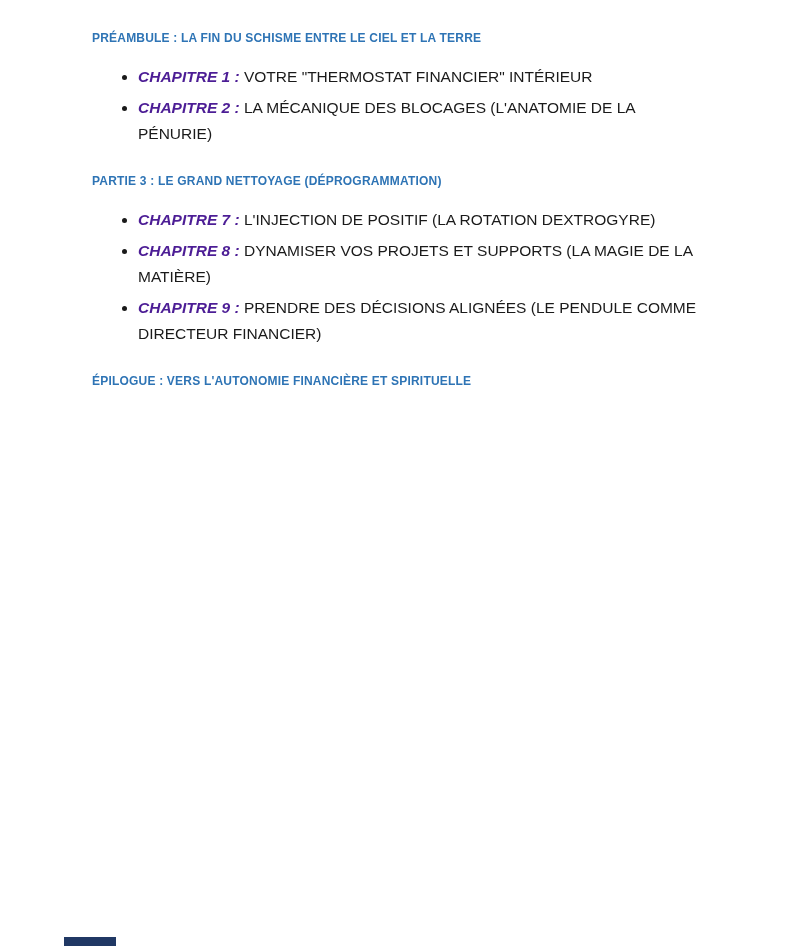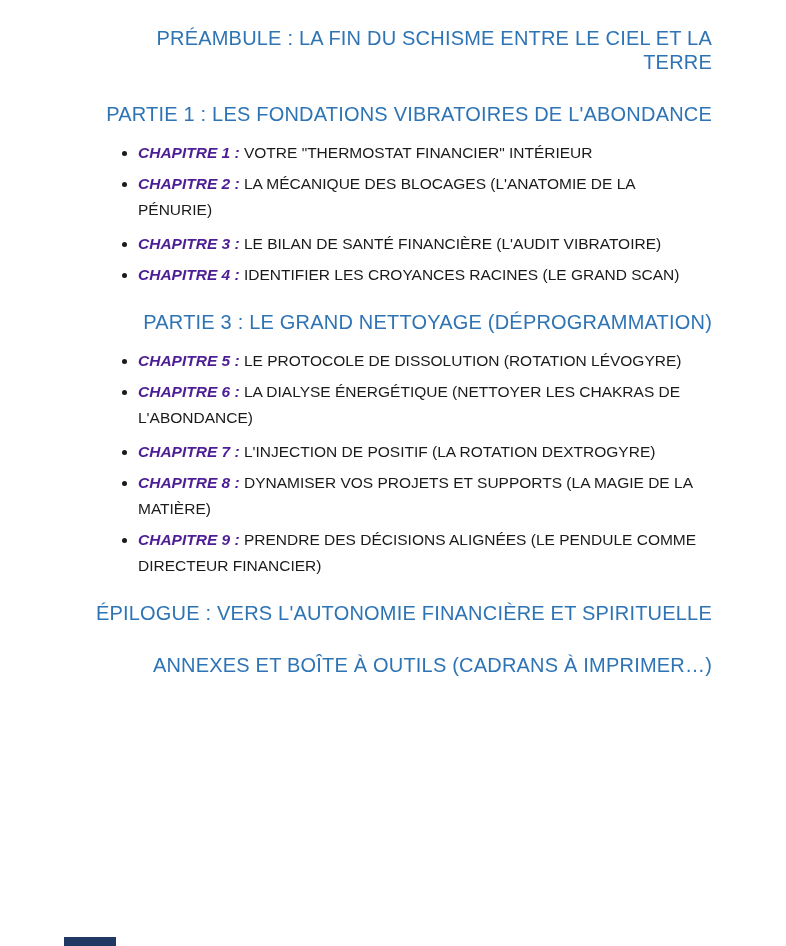--- a/index.html
+++ b/index.html
@@ -19,27 +19,26 @@
     position: absolute;
     top: 12px;
     left: 92px;
     width: 620px;
   }
   .toc-section {
     margin: 0 0 8px 0;
   }
   .toc-heading {
     color: #2e74b5;
-    font-weight: normal;
-    font-size: 20px;
+    font-weight: bold;
+    font-size: 12px;
     line-height: 24px;
     margin: 0 0 14px 0;
     padding-top: 14px;
     letter-spacing: 0.2px;
-    text-align: right;
   }
   .toc-list {
     list-style: disc;
     margin: 0 0 6px 0;
     padding-left: 46px;
   }
   .toc-list li {
     font-size: 15.5px;
     line-height: 26px;
     margin: 0 0 5px 0;
@@ -67,52 +66,35 @@
 <body>
 
 <div class="page">
 
   <div class="toc-section">
     <div class="toc-heading">PRÉAMBULE : LA FIN DU SCHISME ENTRE LE CIEL ET LA TERRE</div>
   </div>
 
 
   <div class="toc-section">
-    <div class="toc-heading">PARTIE 1 : LES FONDATIONS VIBRATOIRES DE L'ABONDANCE</div>
     <ul class="toc-list">
       <li>
         <span class="chapter-label">CHAPITRE 1 :</span><span class="chapter-text"> VOTRE "THERMOSTAT FINANCIER" INTÉRIEUR</span>
       </li>
       <li>
         <span class="chapter-label">CHAPITRE 2 :</span><span class="chapter-text"> LA MÉCANIQUE DES BLOCAGES (L'ANATOMIE DE LA PÉNURIE)</span>
       </li>
     </ul>
   </div>
 
   <div class="toc-section">
-    <ul class="toc-list">
-      <li>
-        <span class="chapter-label">CHAPITRE 3 :</span><span class="chapter-text"> LE BILAN DE SANTÉ FINANCIÈRE (L'AUDIT VIBRATOIRE)</span>
-      </li>
-      <li>
-        <span class="chapter-label">CHAPITRE 4 :</span><span class="chapter-text"> IDENTIFIER LES CROYANCES RACINES (LE GRAND SCAN)</span>
-      </li>
-    </ul>
   </div>
 
   <div class="toc-section">
     <div class="toc-heading">PARTIE 3 : LE GRAND NETTOYAGE (DÉPROGRAMMATION)</div>
-    <ul class="toc-list">
-      <li>
-        <span class="chapter-label">CHAPITRE 5 :</span><span class="chapter-text"> LE PROTOCOLE DE DISSOLUTION (ROTATION LÉVOGYRE)</span>
-      </li>
-      <li>
-        <span class="chapter-label">CHAPITRE 6 :</span><span class="chapter-text"> LA DIALYSE ÉNERGÉTIQUE (NETTOYER LES CHAKRAS DE L'ABONDANCE)</span>
-      </li>
-    </ul>
   </div>
 
   <div class="toc-section">
     <ul class="toc-list">
       <li>
         <span class="chapter-label">CHAPITRE 7 :</span><span class="chapter-text"> L'INJECTION DE POSITIF (LA ROTATION DEXTROGYRE)</span>
       </li>
       <li>
         <span class="chapter-label">CHAPITRE 8 :</span><span class="chapter-text"> DYNAMISER VOS PROJETS ET SUPPORTS (LA MAGIE DE LA MATIÈRE)</span>
       </li>
@@ -120,20 +102,17 @@
         <span class="chapter-label">CHAPITRE 9 :</span><span class="chapter-text"> PRENDRE DES DÉCISIONS ALIGNÉES (LE PENDULE COMME DIRECTEUR FINANCIER)</span>
       </li>
     </ul>
   </div>
 
   <div class="toc-section">
     <div class="toc-heading">ÉPILOGUE : VERS L'AUTONOMIE FINANCIÈRE ET SPIRITUELLE</div>
   </div>
 
 
-  <div class="toc-section">
-    <div class="toc-heading">ANNEXES ET BOÎTE À OUTILS (CADRANS À IMPRIMER…)</div>
-  </div>
 
 
 </div>
 
 <div class="bottom-fragment"></div>
 
 </body></html>

